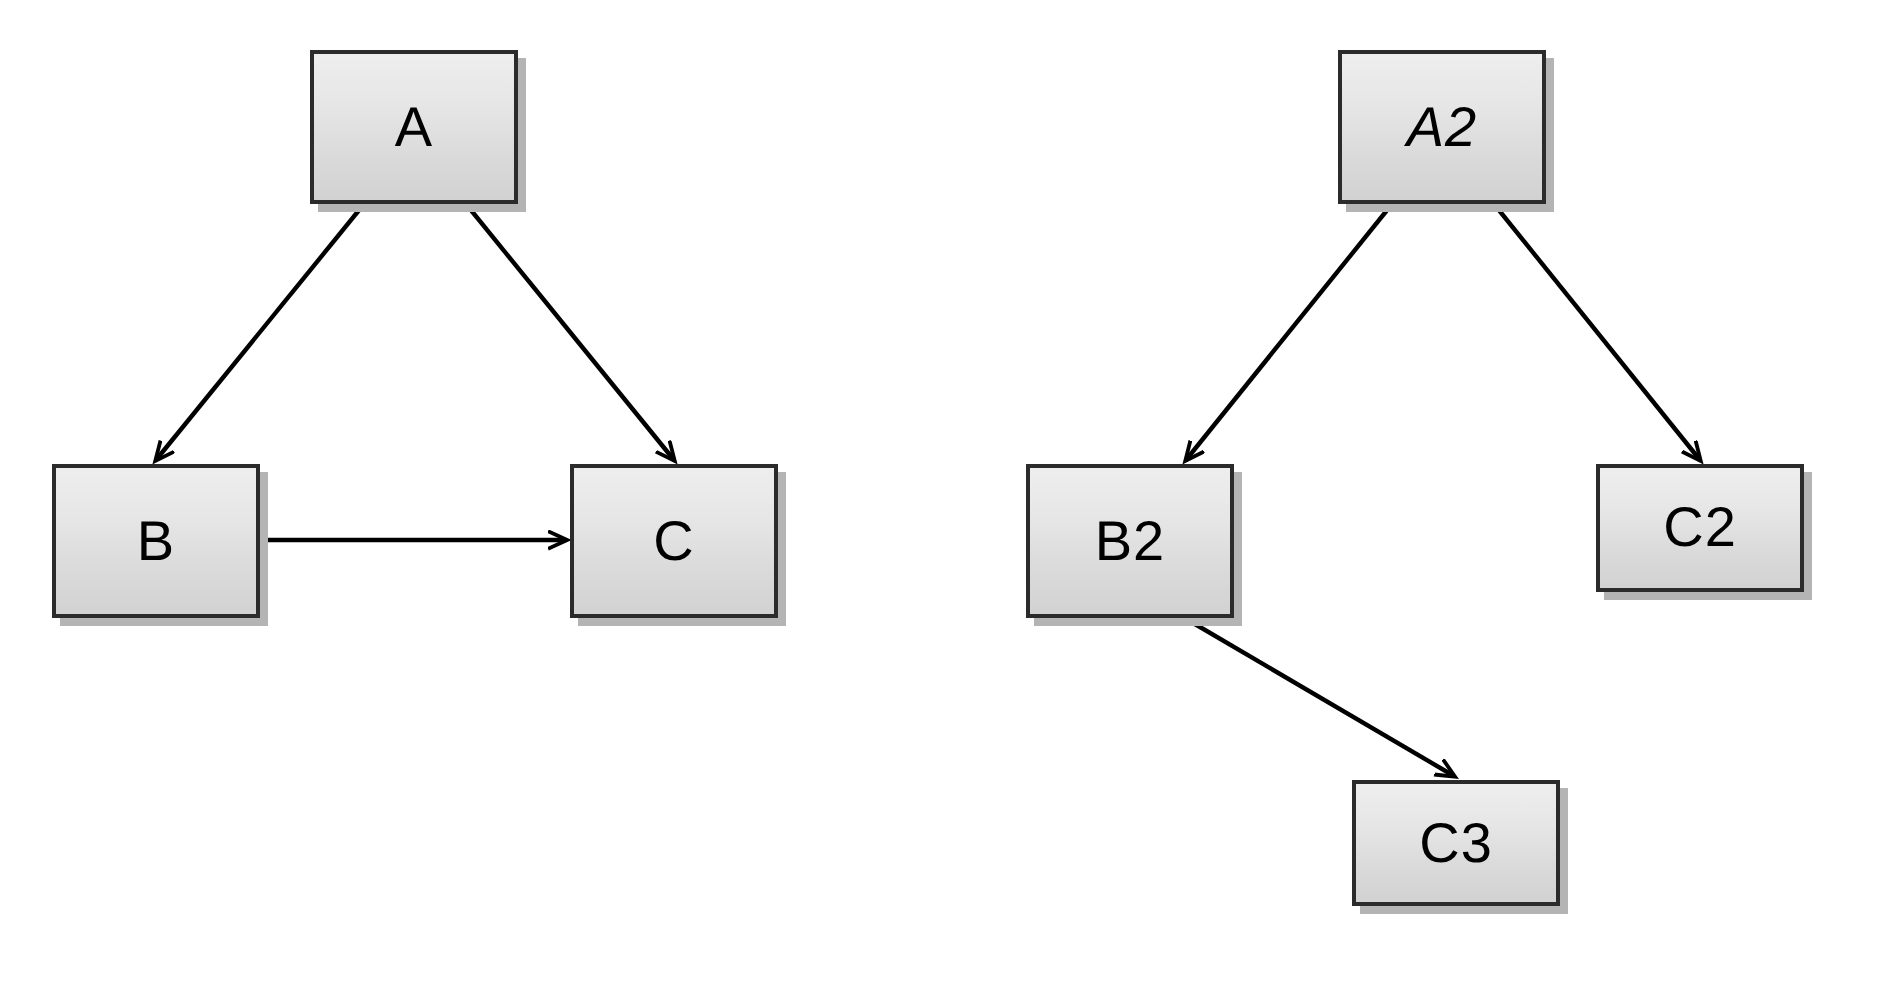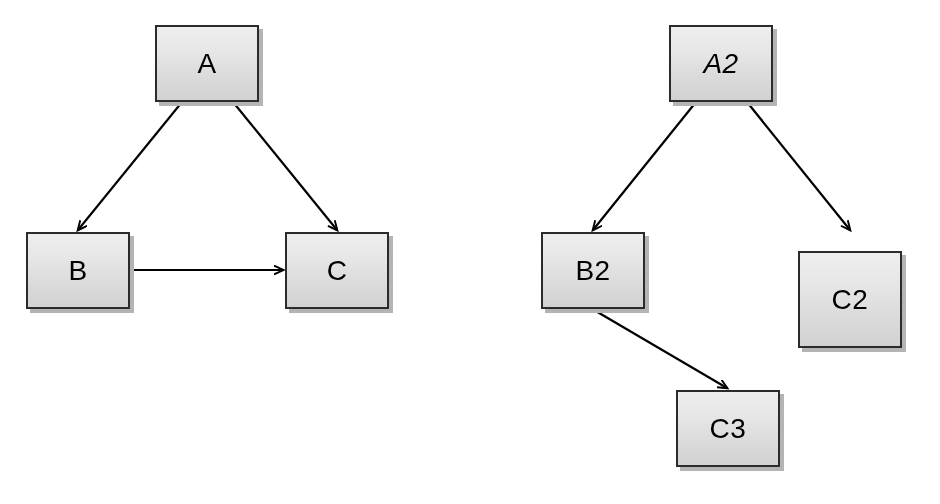--- a/index.html
+++ b/index.html
@@ -79,24 +79,24 @@
       </div>
       <div class="node" style="left: 26px; top: 232px; width: 104px; height: 77px;">
         <span class="node-label">B</span>
       </div>
       <div class="node" style="left: 285px; top: 232px; width: 104px; height: 77px;">
         <span class="node-label">C</span>
       </div>
       <div class="node" style="left: 669px; top: 25px; width: 104px; height: 77px; font-style: italic;">
         <span class="node-label">A2</span>
       </div>
-      <div class="node" style="left: 541px; top: 232px; width: 104px; height: 77px; text-align: center;">
+      <div class="node" style="left: 513px; top: 232px; width: 104px; height: 77px; text-align: center;">
         <span class="node-label">B2</span>
       </div>
-      <div class="node" style="left: 798px; top: 232px; width: 104px; height: 97px; margin-top: 19px;">
+      <div class="node" style="left: 798px; top: 232px; width: 104px; height: 64px;">
         <span class="node-label">C2</span>
       </div>
-      <div class="node" style="left: 676px; top: 390px; width: 104px; height: 77px;">
+      <div class="node" style="left: 676px; top: 390px; width: 104px; height: 63px;">
         <span class="node-label">C3</span>
       </div>
     </div>
 
 </div>
 
 </body></html>

